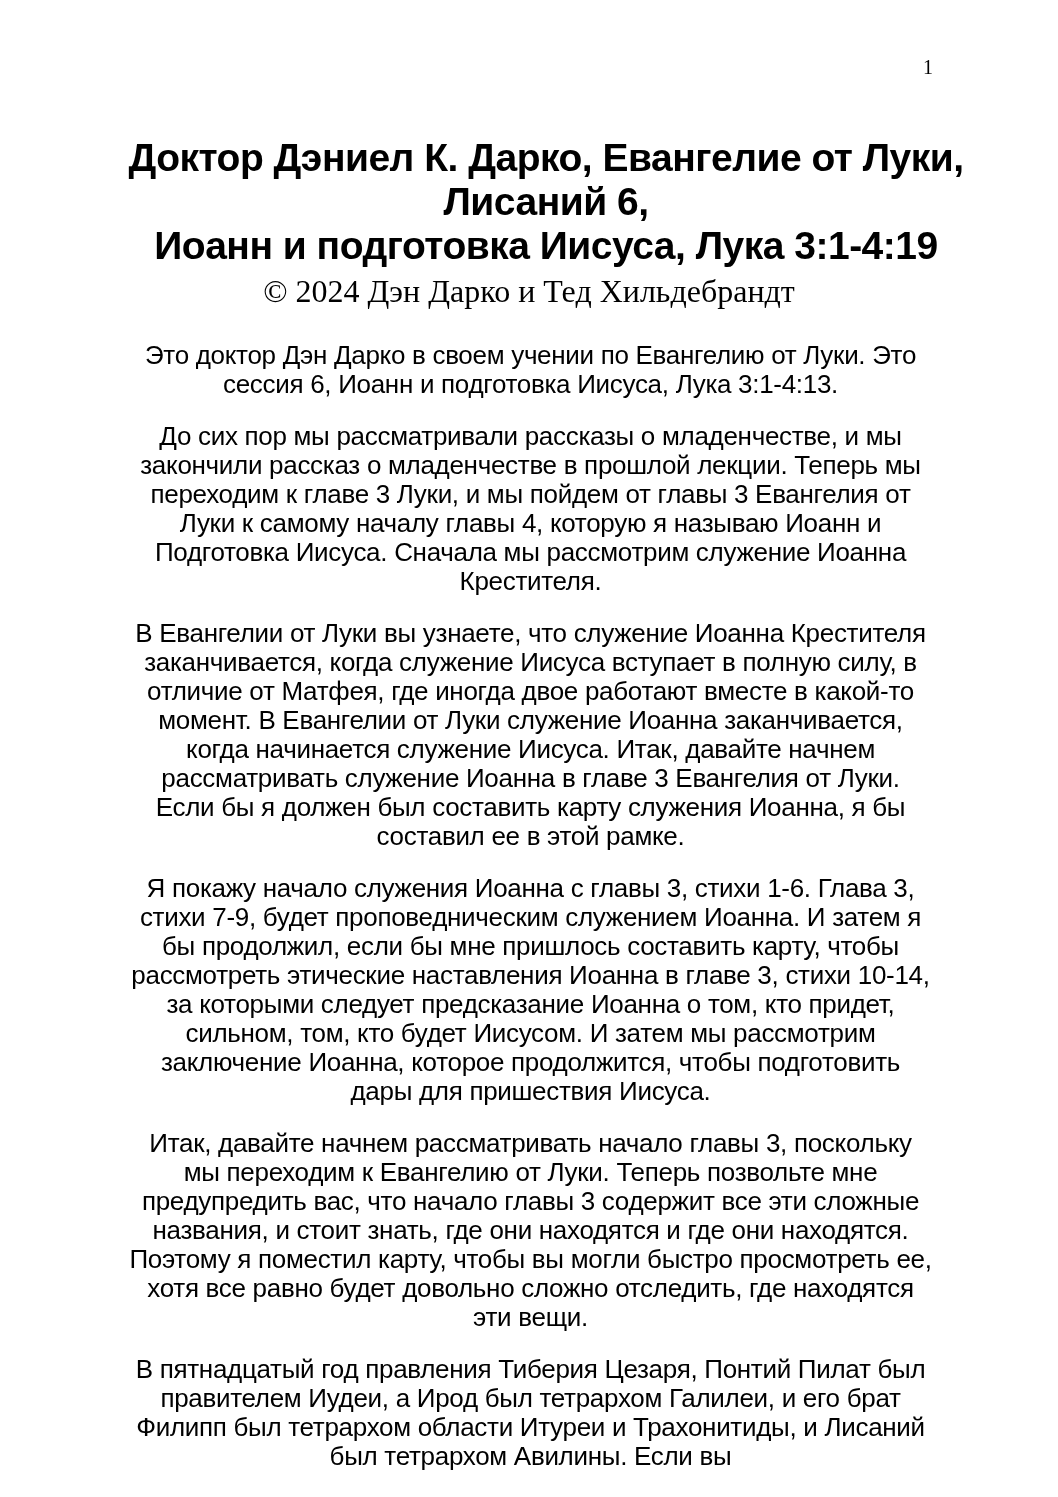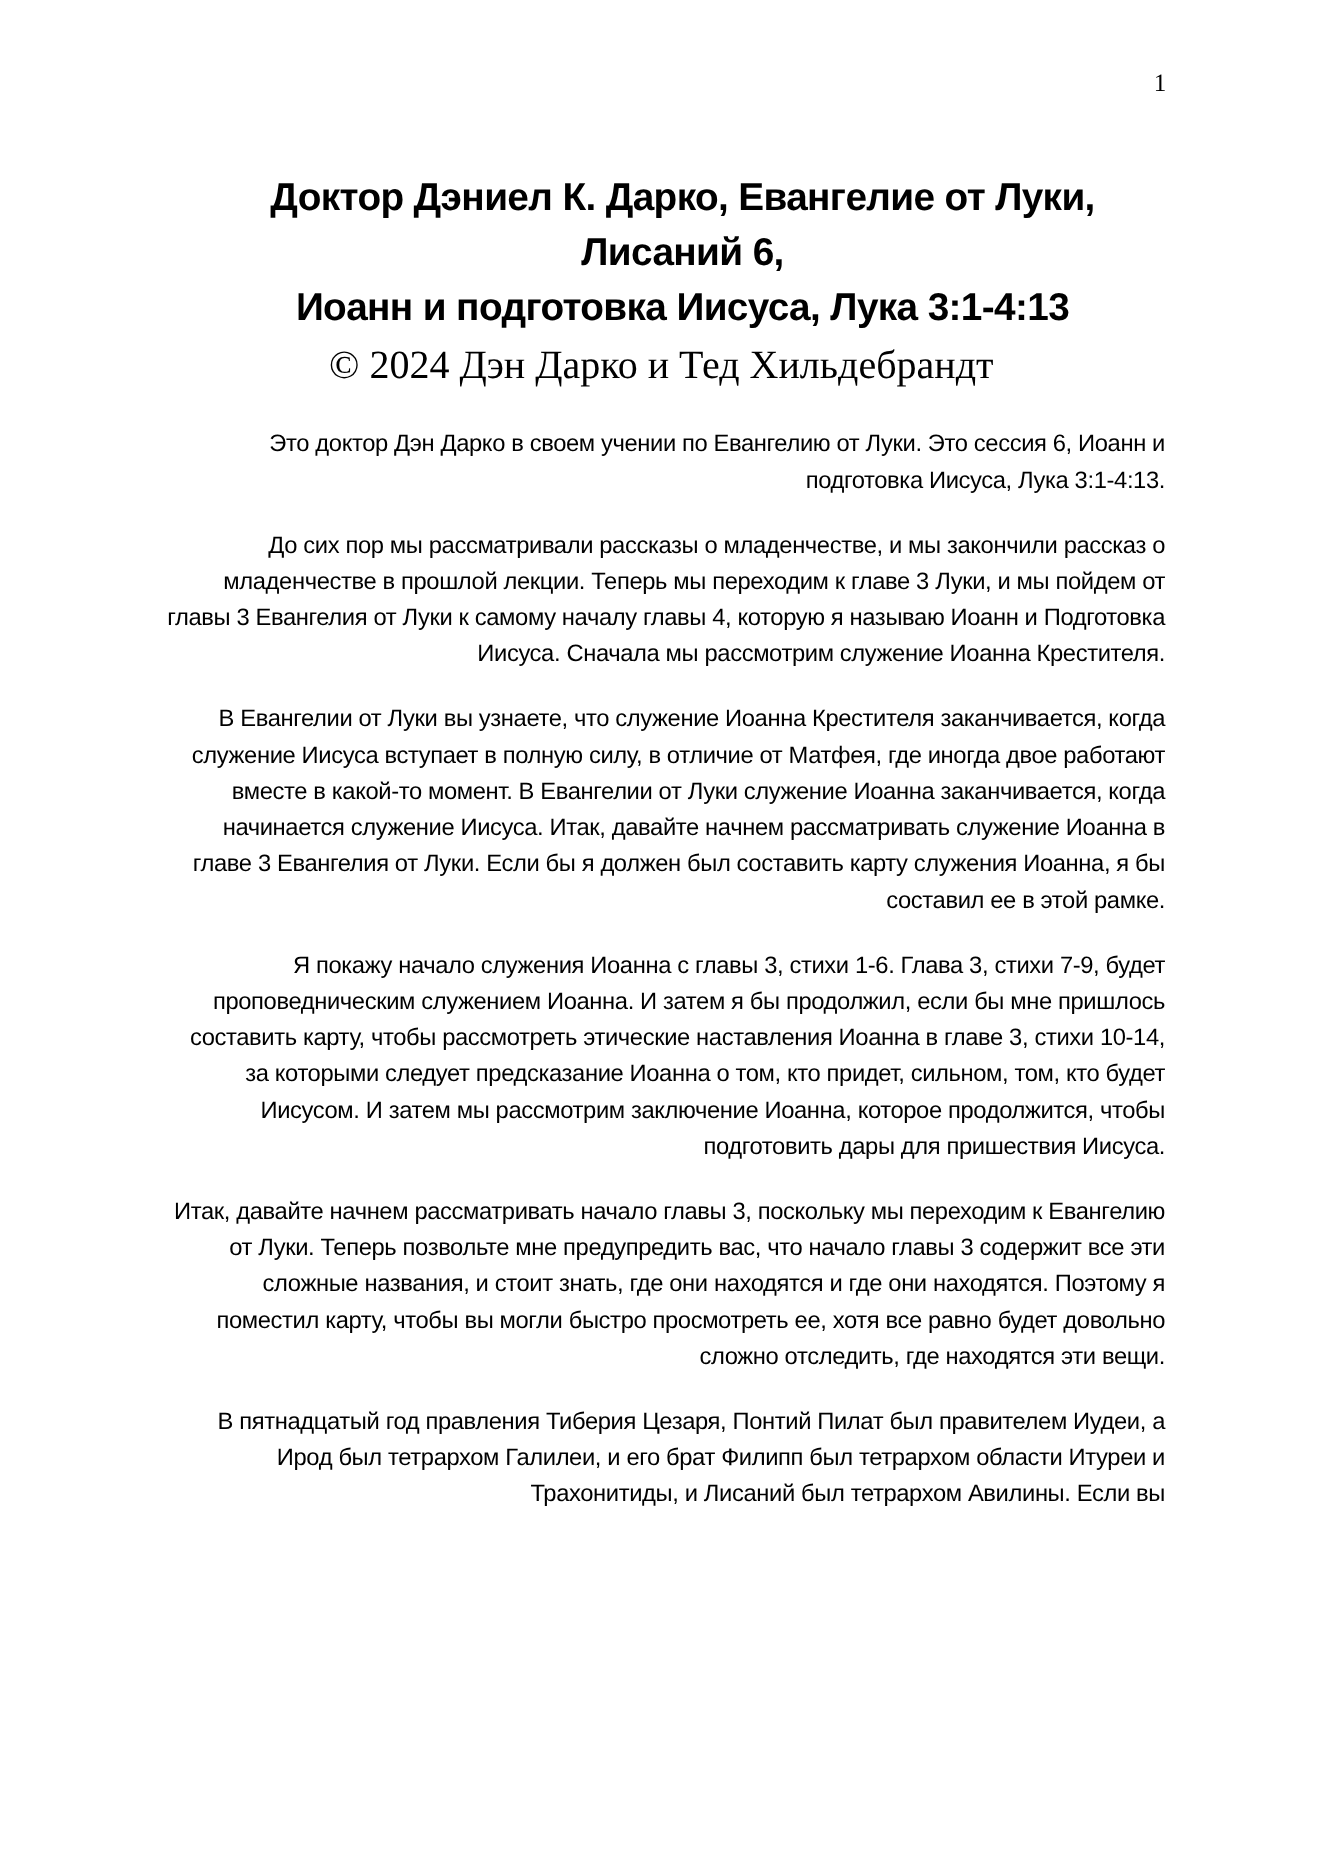--- a/index.html
+++ b/index.html
@@ -27,62 +27,62 @@
     font-size: 20px;
     line-height: 24px;
     color: #000000;
   }
   .title-block {
     padding-top: 136px;
     text-align: center;
   }
   .title-line {
     font-weight: bold;
-    font-size: 31px;
+    font-size: 39px;
     line-height: 44px;
     letter-spacing: -0.5px;
     color: #000000;
     white-space: nowrap;
     padding-left: 34px;
   }
   .copyright-line {
     font-family: Liberation Serif, serif;
     font-weight: 400;
     font-size: 32px;
     line-height: 46px;
     letter-spacing: 0;
     color: #000000;
     white-space: nowrap;
   }
   .body-text {
     margin-top: 27px;
     margin-left: 129px;
     width: 803px;
-    font-size: 19px;
+    font-size: 26px;
     line-height: 29px;
     letter-spacing: -0.3px;
-    text-align: right;
+    text-align: center;
   }
   .paragraph {
     margin: 0 0 23px 0;
     padding: 0;
   }
 </style>
 </head>
 <body>
 
 <div class="page">
 
   <div class="page-number">1</div>
 
   <header class="title-block">
     <div>
         <div class="title-line">Доктор Дэниел К. Дарко, Евангелие от Луки,</div>
         <div class="title-line">Лисаний 6,</div>
-        <div class="title-line">Иоанн и подготовка Иисуса, Лука 3:1-4:13</div>
+        <div class="title-line">Иоанн и подготовка Иисуса, Лука 3:1-4:19</div>
       </div>
     <div class="copyright-line">© 2024 Дэн Дарко и Тед Хильдебрандт</div>
   </header>
 
   <main class="body-text">
       <p class="paragraph">Это доктор Дэн Дарко в своем учении по Евангелию от Луки. Это сессия 6, Иоанн и подготовка Иисуса, Лука 3:1-4:13.</p>
       <p class="paragraph">До сих пор мы рассматривали рассказы о младенчестве, и мы закончили рассказ о младенчестве в прошлой лекции. Теперь мы переходим к главе 3 Луки, и мы пойдем от главы 3 Евангелия от Луки к самому началу главы 4, которую я называю Иоанн и Подготовка Иисуса. Сначала мы рассмотрим служение Иоанна Крестителя.</p>
       <p class="paragraph">В Евангелии от Луки вы узнаете, что служение Иоанна Крестителя заканчивается, когда служение Иисуса вступает в полную силу, в отличие от Матфея, где иногда двое работают вместе в какой-то момент. В Евангелии от Луки служение Иоанна заканчивается, когда начинается служение Иисуса. Итак, давайте начнем рассматривать служение Иоанна в главе 3 Евангелия от Луки. Если бы я должен был составить карту служения Иоанна, я бы составил ее в этой рамке.</p>
       <p class="paragraph">Я покажу начало служения Иоанна с главы 3, стихи 1-6. Глава 3, стихи 7-9, будет проповедническим служением Иоанна. И затем я бы продолжил, если бы мне пришлось составить карту, чтобы рассмотреть этические наставления Иоанна в главе 3, стихи 10-14, за которыми следует предсказание Иоанна о том, кто придет, сильном, том, кто будет Иисусом. И затем мы рассмотрим заключение Иоанна, которое продолжится, чтобы подготовить дары для пришествия Иисуса.</p>
       <p class="paragraph">Итак, давайте начнем рассматривать начало главы 3, поскольку мы переходим к Евангелию от Луки. Теперь позвольте мне предупредить вас, что начало главы 3 содержит все эти сложные названия, и стоит знать, где они находятся и где они находятся. Поэтому я поместил карту, чтобы вы могли быстро просмотреть ее, хотя все равно будет довольно сложно отследить, где находятся эти вещи.</p>

